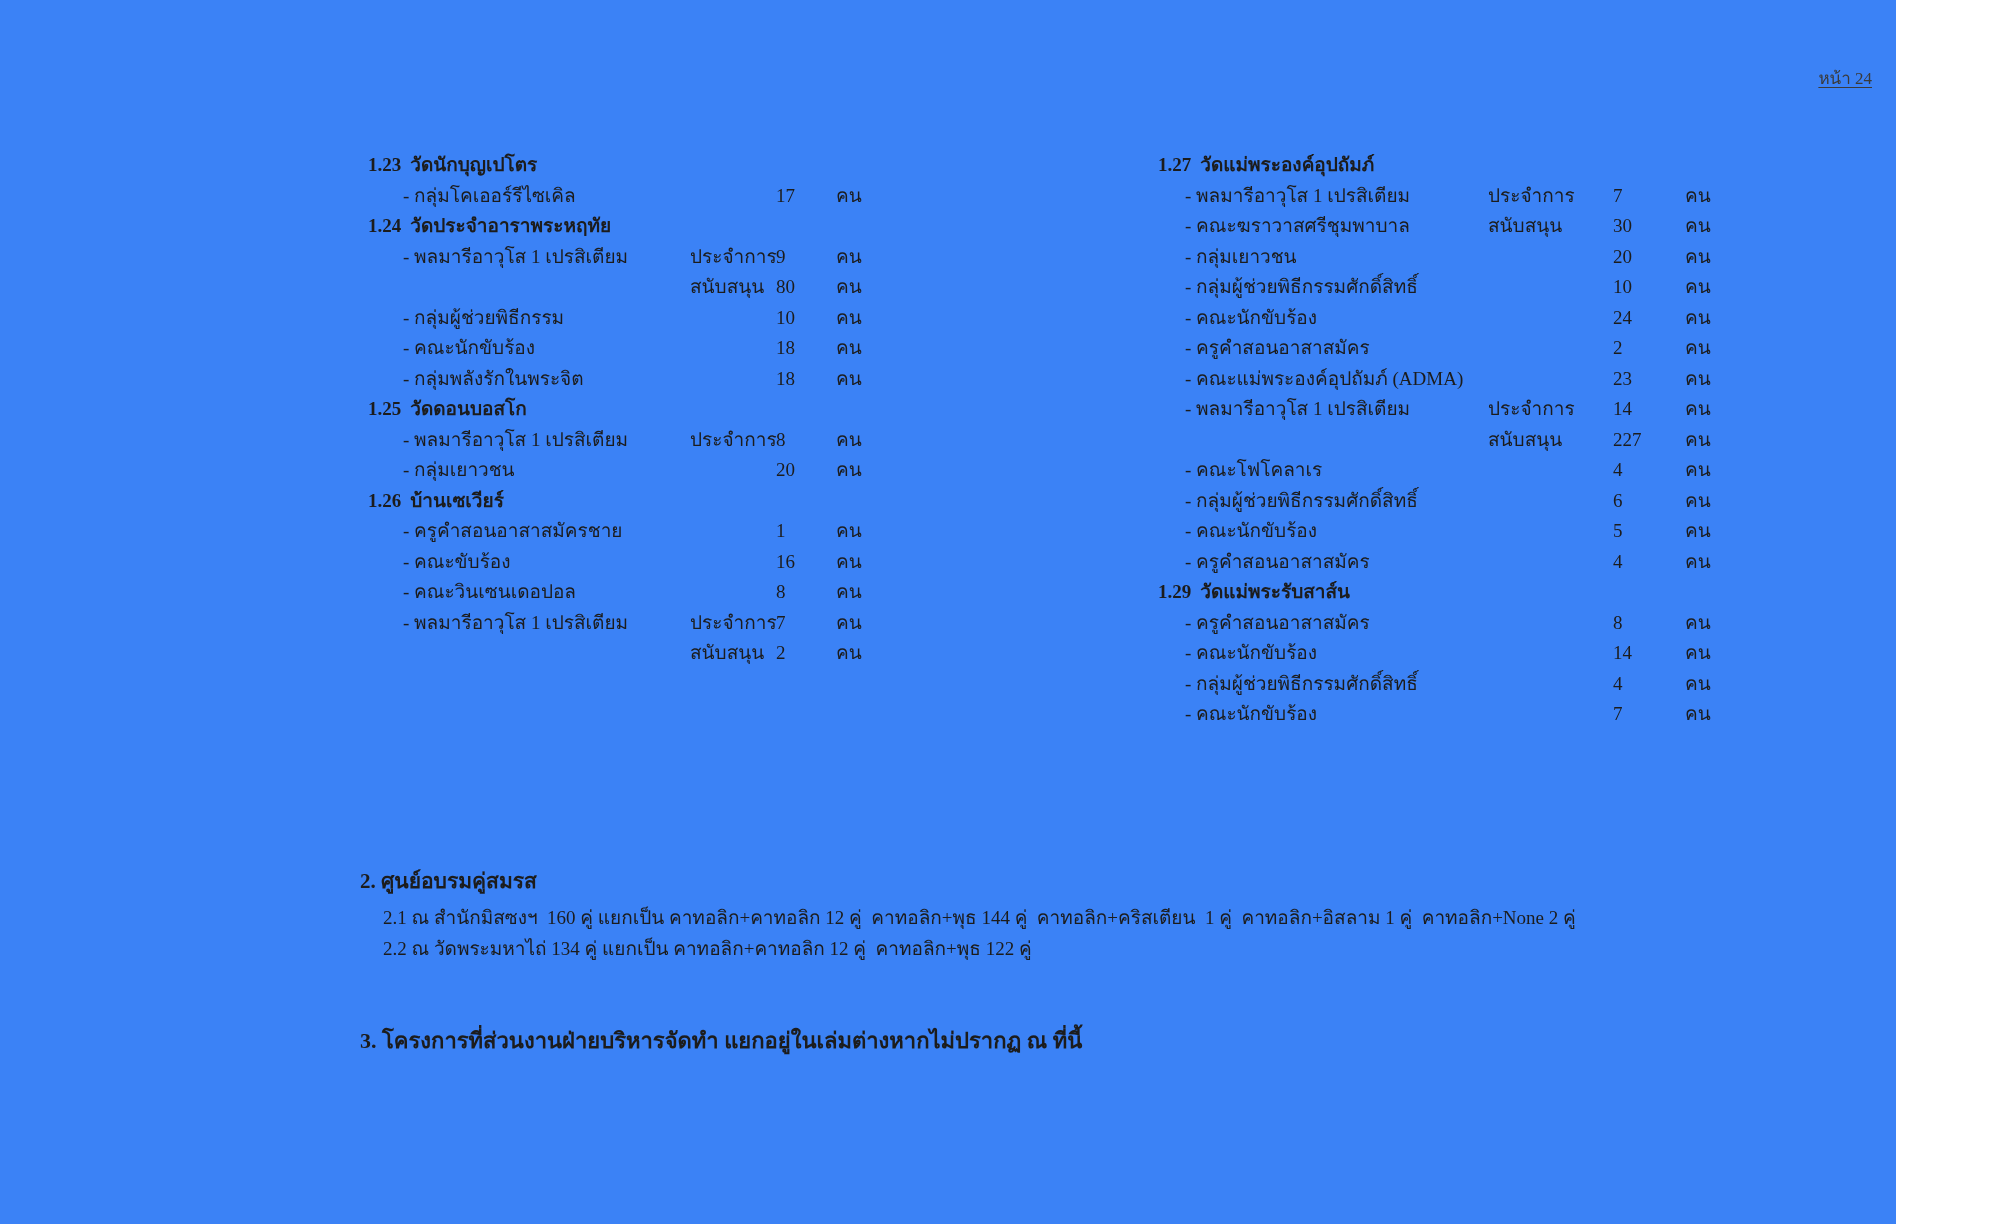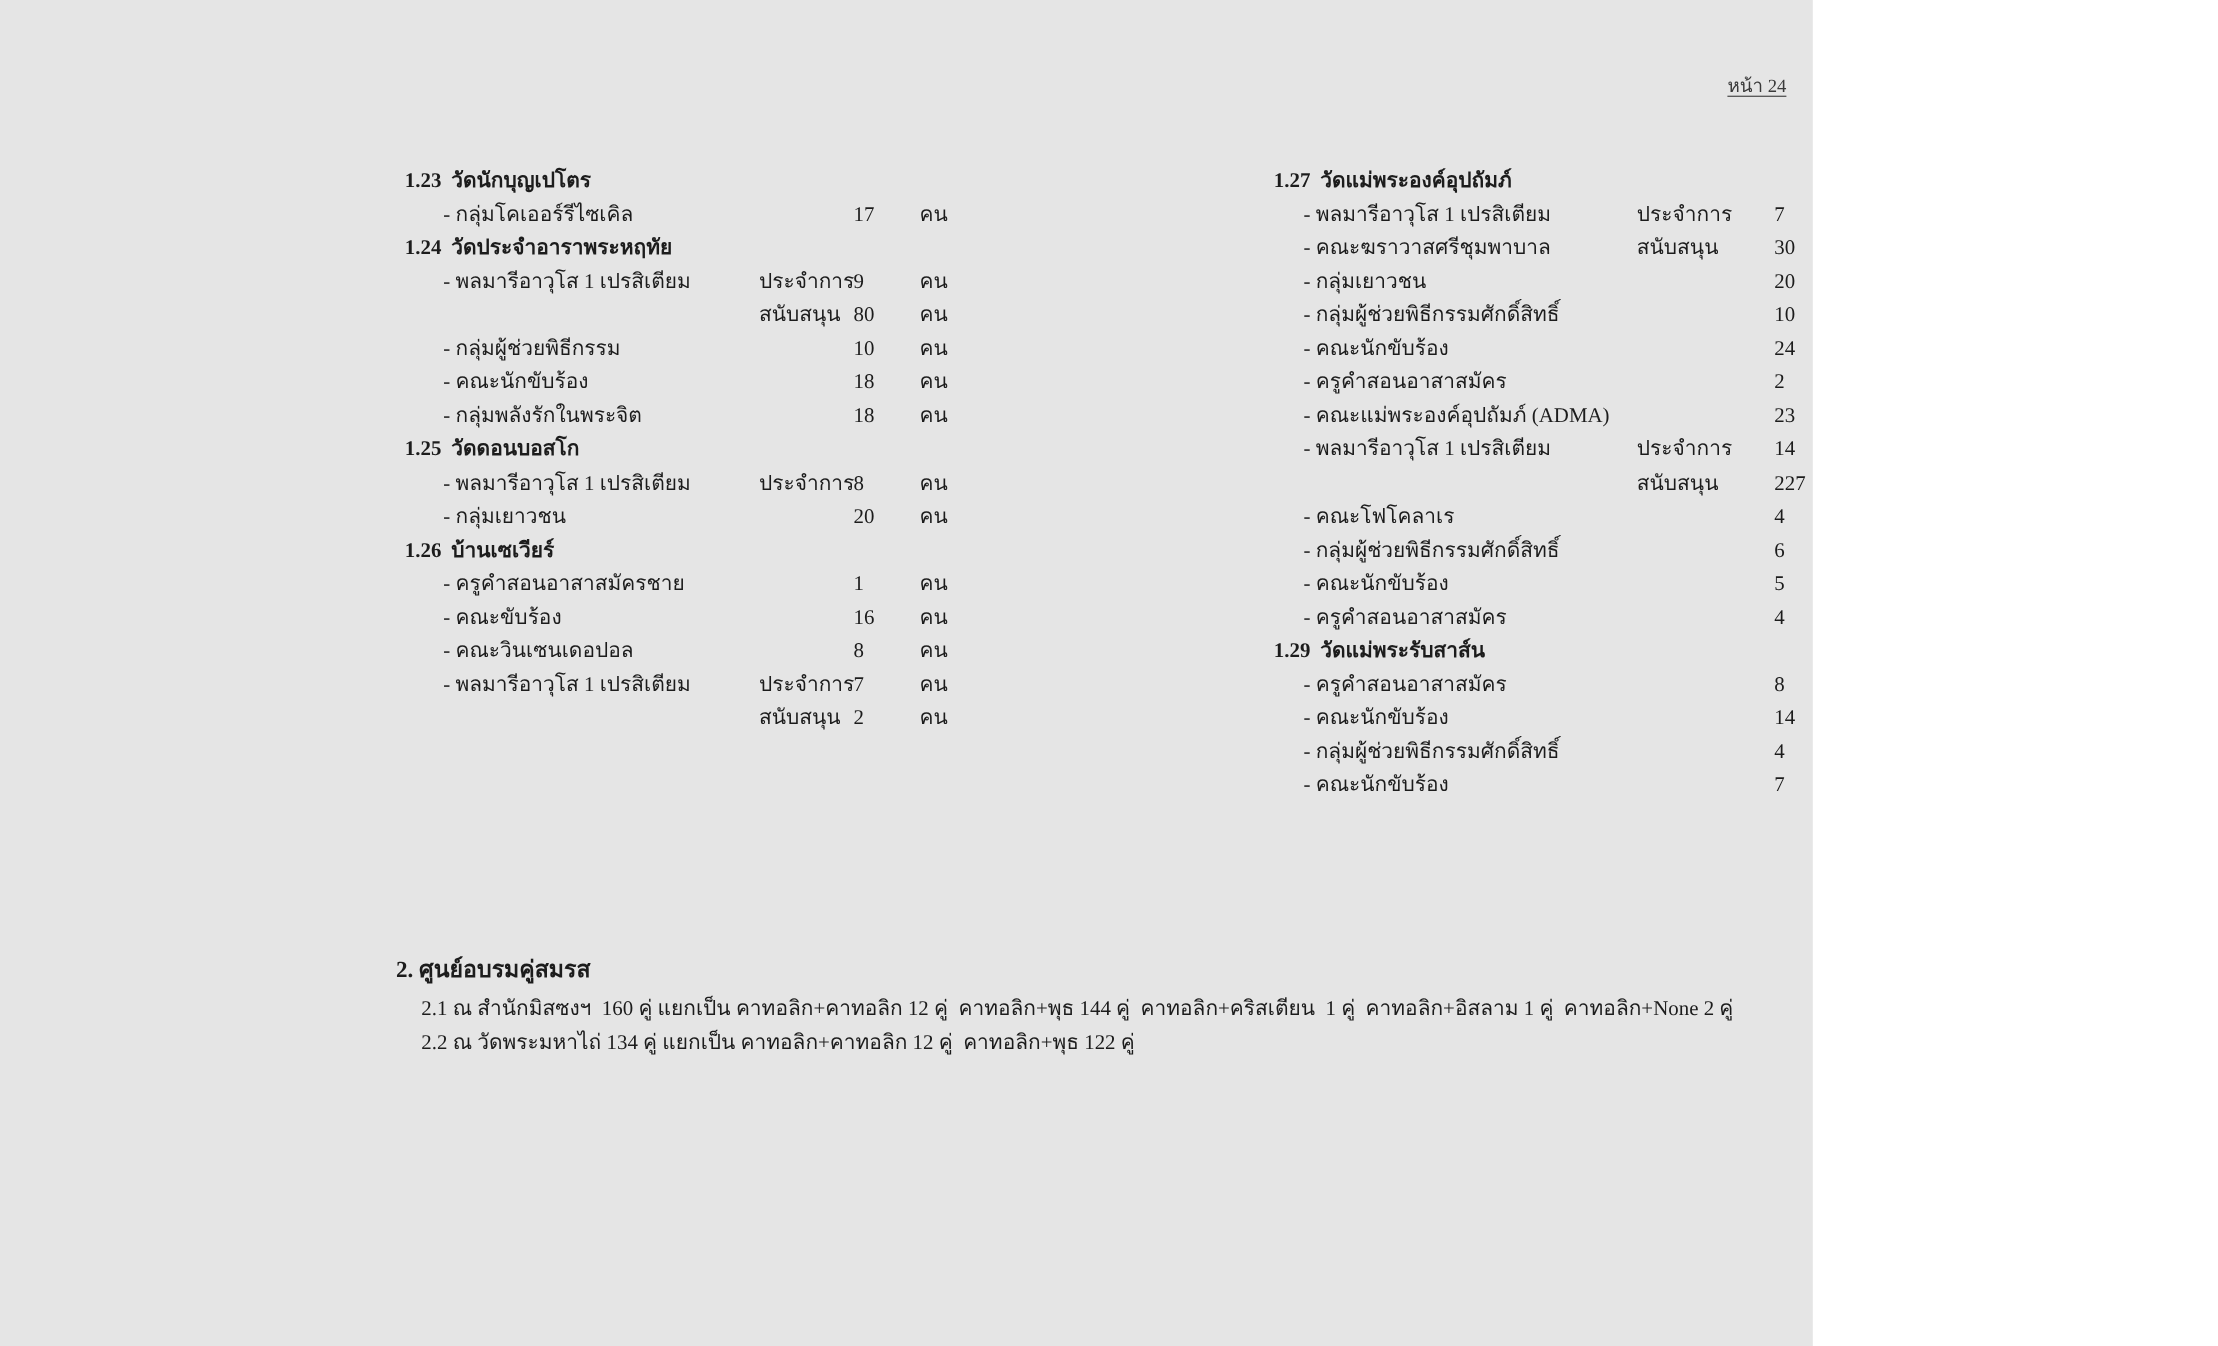--- a/index.html
+++ b/index.html
@@ -6,23 +6,23 @@
     margin: 0;
     padding: 0;
     background: #ffffff;
   }
   body {
     font-family: "Liberation Serif", "DejaVu Serif", serif;
     color: #1c1c1c;
   }
   .page {
     position: relative;
-    width: 1648px;
+    width: 1896px;
     height: 1224px;
-    background: #e5e5e5;
+    background: #3b82f6;
     overflow: hidden;
   }
   .page-number {
     position: absolute;
     top: 64px;
     right: 24px;
     font-size: 17px;
     color: #3a3a3a;
     text-decoration: underline;
     text-underline-offset: 3px;
@@ -287,14 +287,17 @@
         <span class="cell unit">คน</span>
       </div>
     </div>
 
   <div class="section2">
     <h2 class="heading">2. ศูนย์อบรมคู่สมรส</h2>
     <div class="line">2.1 ณ สำนักมิสซงฯ  160 คู่ แยกเป็น คาทอลิก+คาทอลิก 12 คู่  คาทอลิก+พุธ 144 คู่  คาทอลิก+คริสเตียน  1 คู่  คาทอลิก+อิสลาม 1 คู่  คาทอลิก+None 2 คู่</div>
     <div class="line">2.2 ณ วัดพระมหาไถ่ 134 คู่ แยกเป็น คาทอลิก+คาทอลิก 12 คู่  คาทอลิก+พุธ 122 คู่</div>
   </div>
 
+  <div class="section3">
+    <h2 class="heading">3. โครงการที่ส่วนงานฝ่ายบริหารจัดทำ แยกอยู่ในเล่มต่างหากไม่ปรากฏ ณ ที่นี้</h2>
+  </div>
 
 </div>
 
 </body></html>

